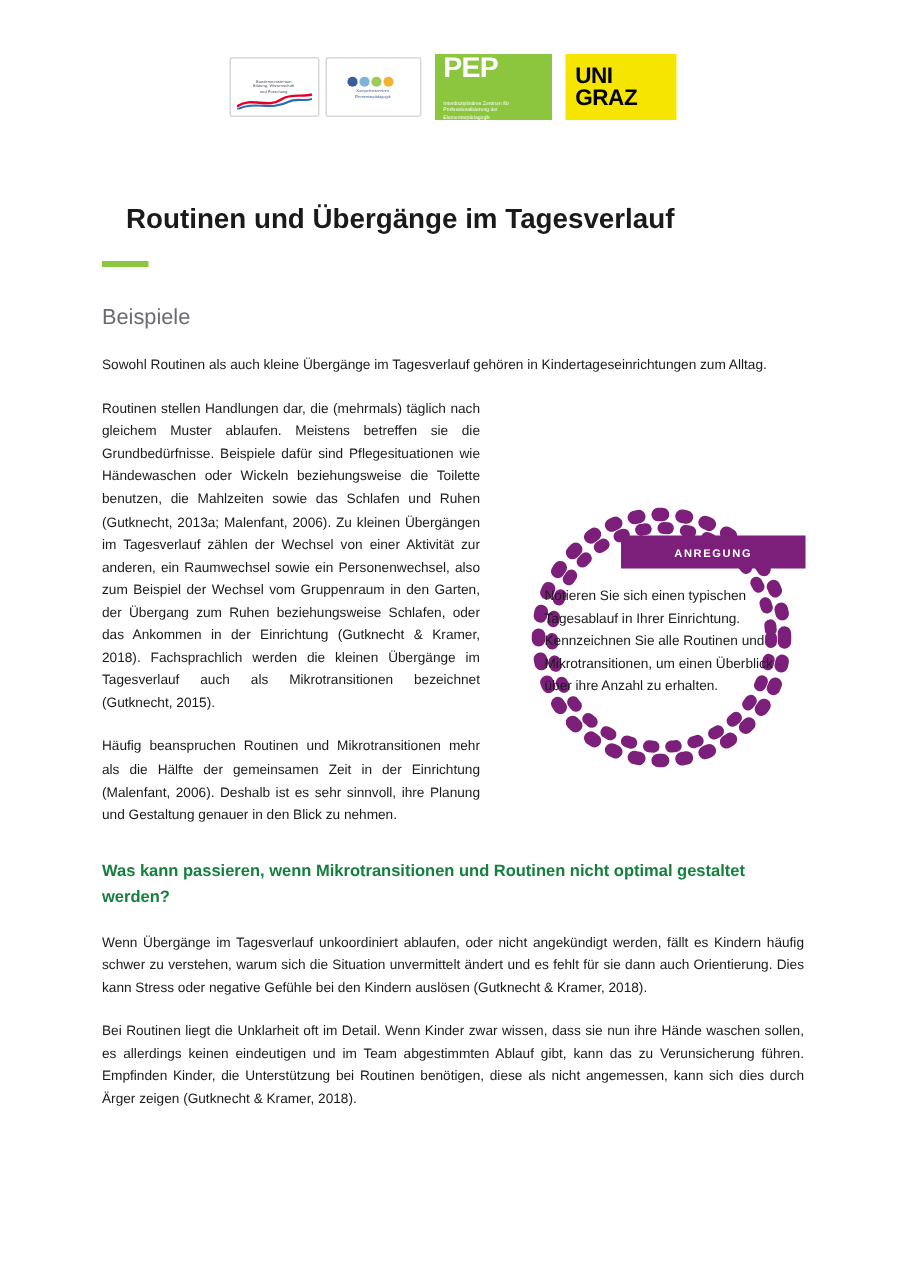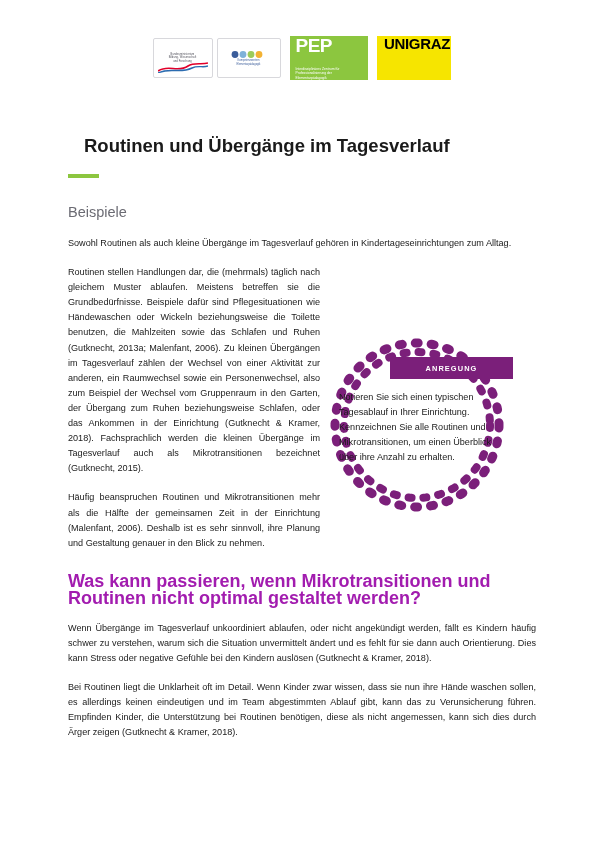--- a/index.html
+++ b/index.html
@@ -109,20 +109,21 @@
     line-height: 4.3px;
     color: #ffffff;
     margin-top: 2px;
     max-width: 66px;
   }
   .logo-uni {
     height: 44px;
     width: 74px;
     background: #f6e500;
     display: flex;
+    flex-direction: column;
     justify-content: center;
     align-items: flex-start;
     padding-left: 7px;
     box-sizing: border-box;
   }
   .logo-uni .uni-word {
     font-weight: bold;
     font-size: 15px;
     line-height: 15px;
     color: #000000;
@@ -163,33 +164,33 @@
     margin: 24px 0 0 0;
   }
   p.body {
     font-size: 9.1px;
     line-height: 15.1px;
     color: #1a1a1a;
     margin: 14px 0 0 0;
     text-align: justify;
   }
   h3.sub-head {
-    font-size: 18px;
+    font-size: 11px;
     line-height: 17px;
     font-weight: bold;
-    color: #a21caf;
+    color: #15803d;
     margin: 22px 0 0 0;
   }
   .narrow {
     width: 252px;
   }
   
   .callout {
     position: absolute;
-    left: 304px;
+    left: 328px;
     top: 333px;
     width: 226px;
     height: 185px;
   }
   .callout svg {
     position: absolute;
     left: 0;
     top: 0;
   }
   .callout-badge {

